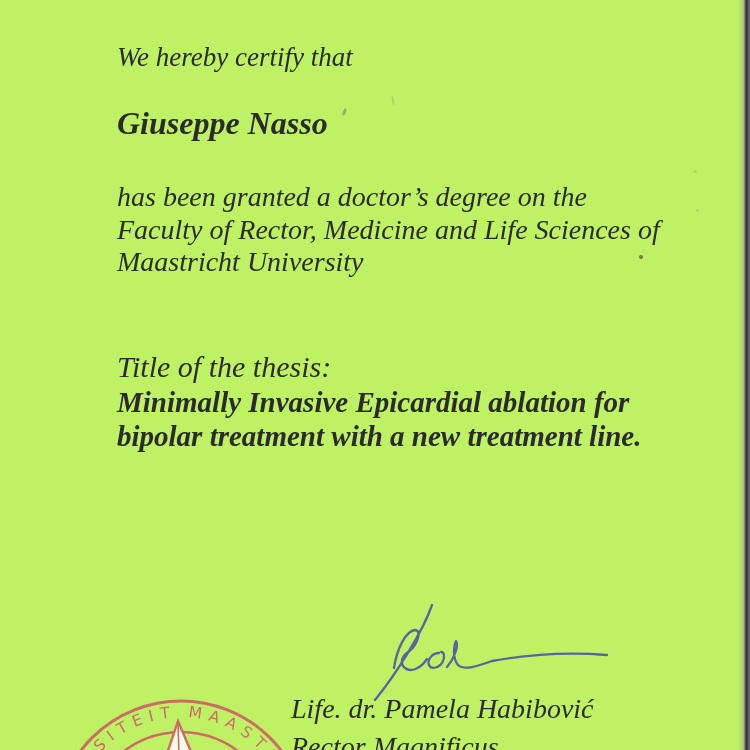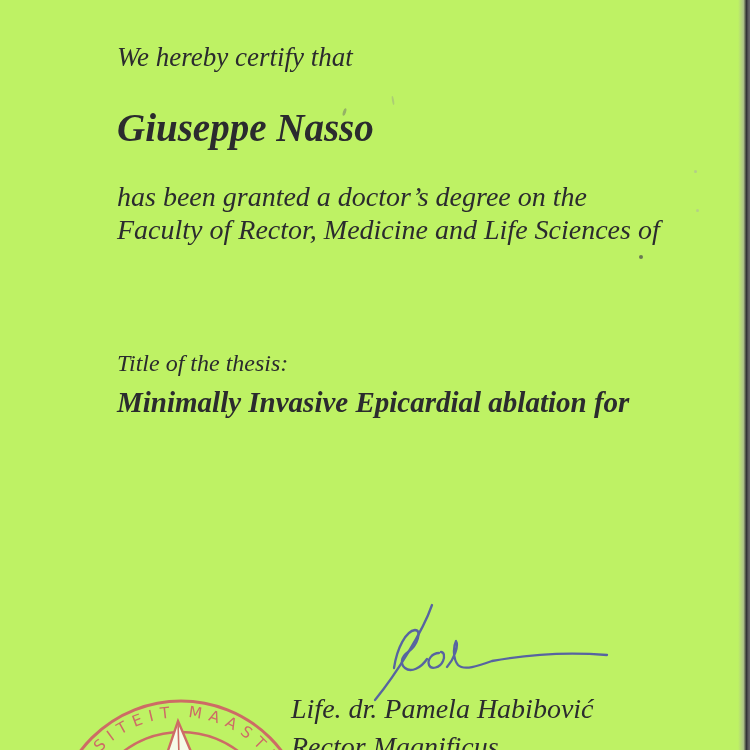--- a/index.html
+++ b/index.html
@@ -8,25 +8,25 @@
     width: 750px;
     height: 750px;
     background: #bef264;
     overflow: hidden;
     font-family: "Liberation Serif", "DejaVu Serif", serif;
     font-style: italic;
     color: #2b2b2e;
   }
   .txt { position: absolute; white-space: nowrap; }
   .certify-line   { left: 117px; top: 42px;  font-size: 27px; }
-  .recipient-name { left: 117px; top: 105px; font-size: 39px; font-weight: bold; }
+  .recipient-name { left: 117px; top: 105px; font-size: 32px; font-weight: bold; }
   .grant-block    { left: 117px; top: 181px; font-size: 28px; line-height: 32.5px; }
   .grant-block div { white-space: nowrap; }
   .grant-block sup { font-size: 0.62em; font-style: italic; }
-  .thesis-label   { left: 117px; top: 350px; font-size: 24px; font-style: italic; }
+  .thesis-label   { left: 117px; top: 350px; font-size: 30px; font-style: italic; }
   .thesis-title   { left: 117px; top: 386px; font-size: 29px; font-weight: bold; line-height: 33.5px; }
   .signatory-name  { left: 291px; top: 693px; font-size: 28px; }
   .signatory-title { left: 291px; top: 731px; font-size: 28px; }
 
   .signature-svg { position: absolute; left: 355px; top: 595px; }
   .seal-svg { position: absolute; left: 47px; top: 693px; }
   .seal-svg text {
     font-family: "DejaVu Sans", "Liberation Sans", sans-serif;
     font-style: normal;
     font-size: 15.5px;
@@ -53,26 +53,28 @@
 
 <div class="page">
 
   <div class="txt certify-line">We hereby certify that</div>
 
   <div class="txt recipient-name">Giuseppe Nasso</div>
 
   <div class="txt grant-block">
     <div>has been granted a doctor’s degree on the</div>
     <div>Faculty of Rector, Medicine and Life Sciences of</div>
+    <div>Maastricht University</div>
   </div>
 
   <div class="txt thesis-label">Title of the thesis:</div>
 
   <div class="txt thesis-title">
     <div>Minimally Invasive Epicardial ablation for</div>
+    <div>bipolar treatment with a new treatment line.</div>
   </div>
 
   <svg class="signature-svg" width="280" height="125" viewBox="0 0 280 125" fill="none" stroke="currentColor" stroke-width="2.3" stroke-linecap="round" stroke-linejoin="round" opacity="0.92" color="#4f59a6">
     <path d="M 77 10 C 68 36 42 78 20 105"></path>
     <path d="M 39 73 C 42 53 51 36 60 35 C 67 35 63 50 53 57 C 46 62 45 69 50 73 C 56 78 66 73 72 64"></path>
     <path d="M 84 58 C 77 58 72 65 74 70 C 76 75 85 73 88 66 C 90 61 89 57 86 57"></path>
     <path d="M 92 72 C 99 64 104 51 101 46 C 98 52 98 64 103 70 C 109 76 123 71 137 66 C 175 59 215 57 252 60"></path>
   </svg>
 
   <div class="txt signatory-name">Life. dr. Pamela Habibović</div>

